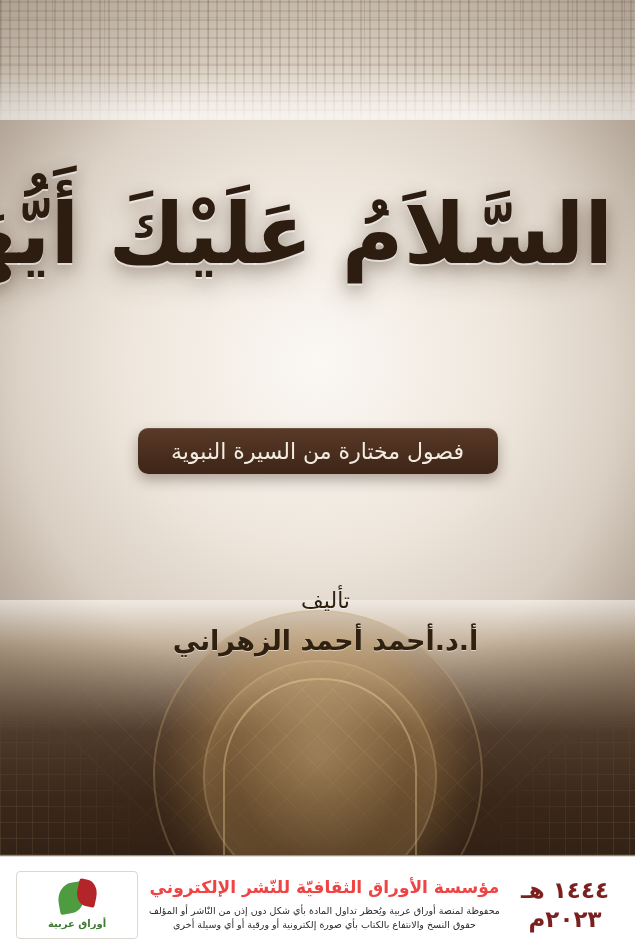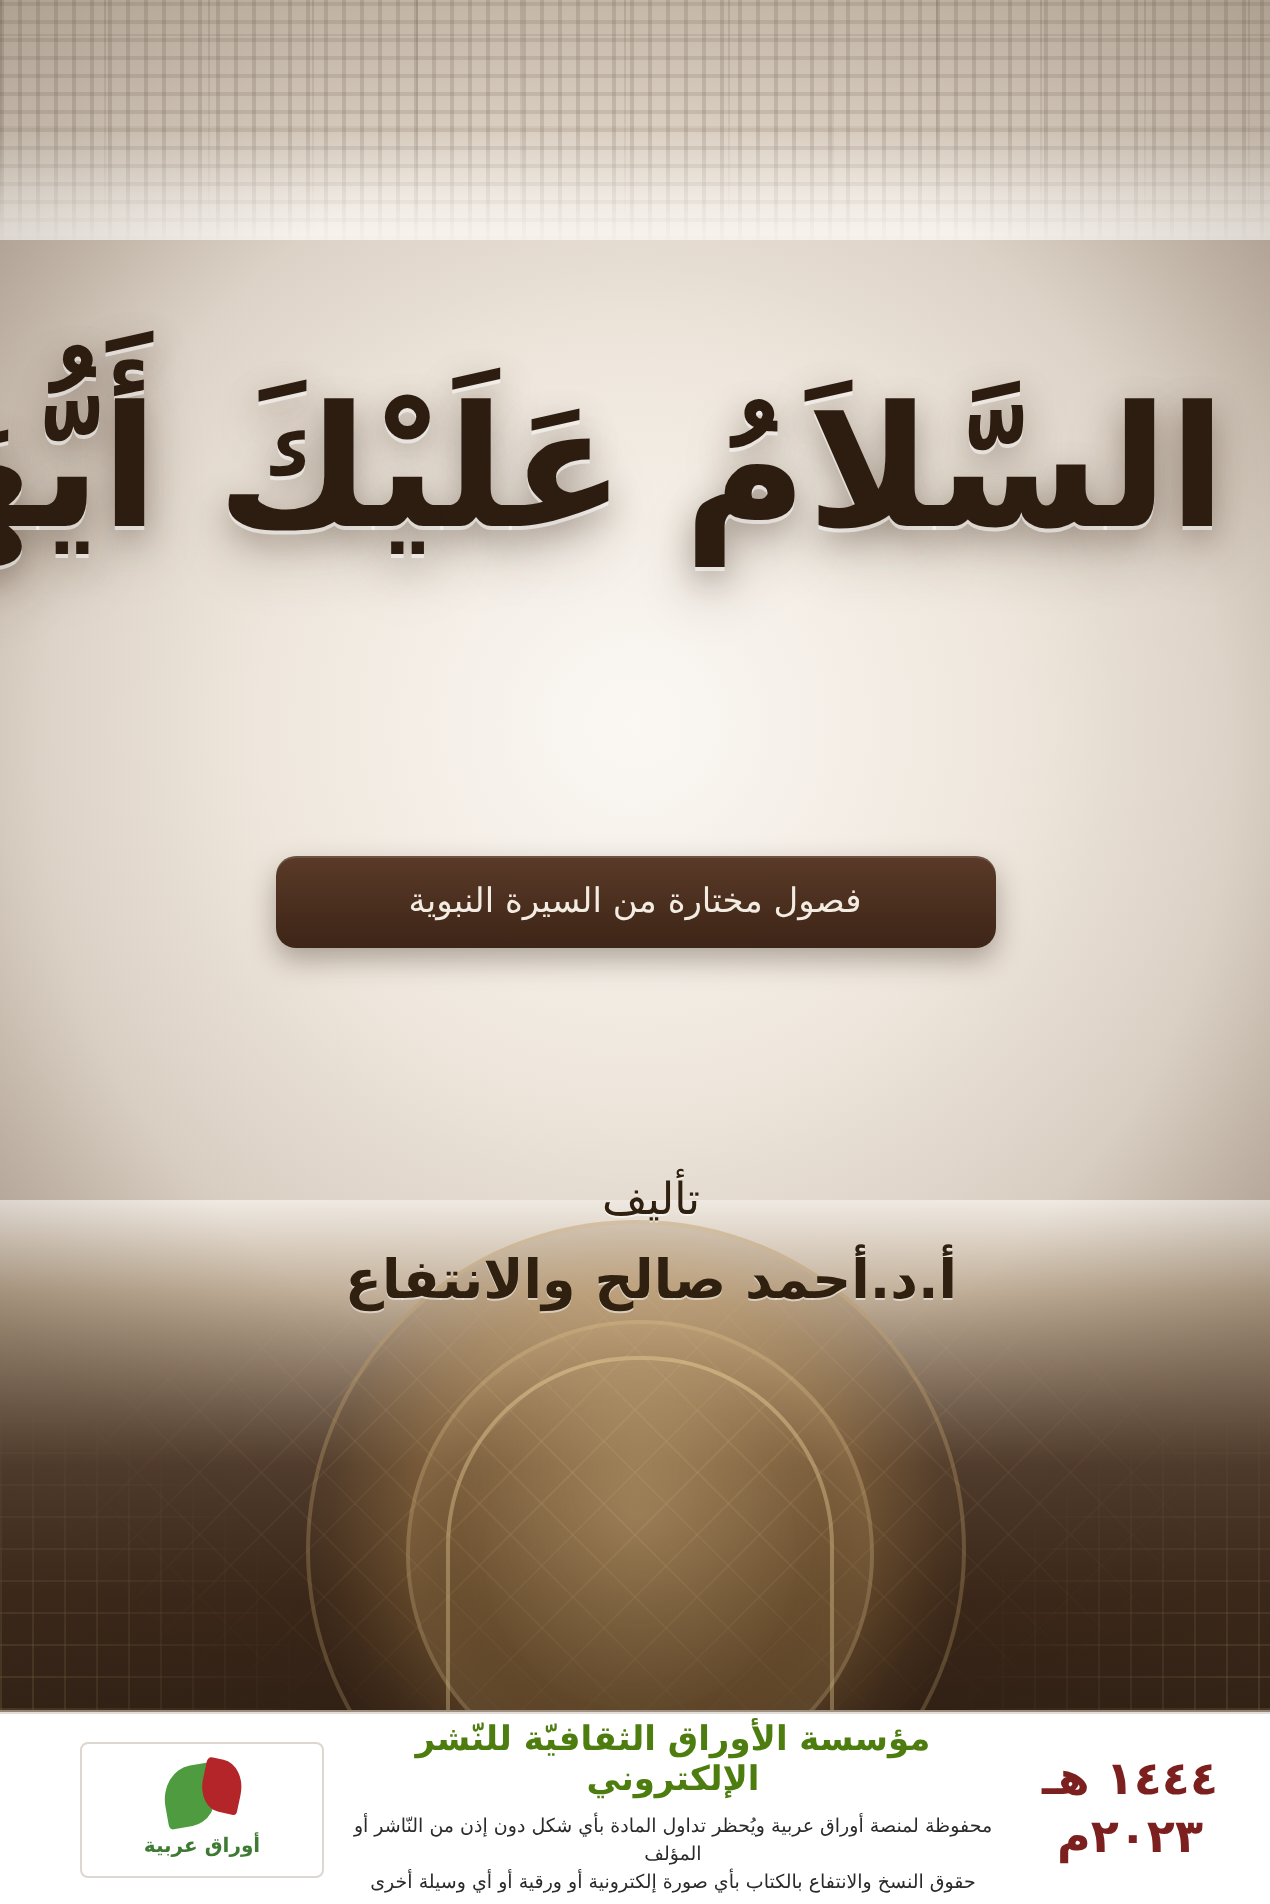--- a/index.html
+++ b/index.html
@@ -153,21 +153,21 @@
     top: 428px;
     display: flex;
     justify-content: center;
   }
   .subtitle-pill {
     width: 360px;
     height: 46px;
     border-radius: 10px;
     background: linear-gradient(180deg, #5a3a28 0%, #4a2e1e 55%, #3d2517 100%);
     color: #f3ece2;
-    font-size: 17px;
+    font-size: 22px;
     display: flex;
     align-items: center;
     justify-content: center;
     box-shadow: 0 6px 14px rgba(45,28,16,0.35), inset 0 1px 0 rgba(255,255,255,0.12);
   }
 
   
   .author-block {
     position: absolute;
     left: 16px; right: 0;
@@ -210,41 +210,40 @@
   }
   .footer-year .hy { display: block; }
   .footer-center {
     flex: 1 1 auto;
     text-align: center;
     padding: 0 6px;
   }
   .footer-pub {
     font-size: 17px;
     font-weight: 700;
-    color: #4d7c0f;
+    color: #ef4444;
     margin-bottom: 7px;
   }
   .footer-rights {
     font-size: 9.5px;
     line-height: 1.5;
     color: #2a2a2a;
   }
   .footer-logo {
     flex: none;
     width: 120px;
     height: 66px;
     border: 1px solid #dcd7cf;
     border-radius: 4px;
     display: flex;
     flex-direction: column;
     align-items: center;
     justify-content: center;
     background: #fff;
     gap: 2px;
-    margin-left: 24px;
   }
   .logo-mark {
     width: 44px; height: 36px;
     position: relative;
   }
   .logo-mark .leaf-g {
     position: absolute;
     left: 3px; top: 3px;
     width: 26px; height: 30px;
     background: #4e9c3f;
@@ -288,21 +287,21 @@
   <div class="title-block">
     <div class="main-title">السَّلاَمُ عَلَيْكَ أَيُّهَا النَّبِيُّ</div>
   </div>
 
   <div class="subtitle-wrap">
     <div class="subtitle-pill">فصول مختارة من السيرة النبوية</div>
   </div>
 
   <div class="author-block">
     <div class="author-label">تأليف</div>
-    <div class="author-name">أ.د.أحمد صالح والانتفاع</div>
+    <div class="author-name">أ.د.أحمد أحمد الزهراني</div>
   </div>
 
   <div class="footer">
     <div class="footer-year">
       <span class="hy">١٤٤٤ هـ</span>
       <span class="hy">٢٠٢٣م</span>
     </div>
 
     <div class="footer-center">
       <div class="footer-pub">مؤسسة الأوراق الثقافيّة للنّشر الإلكتروني</div>

